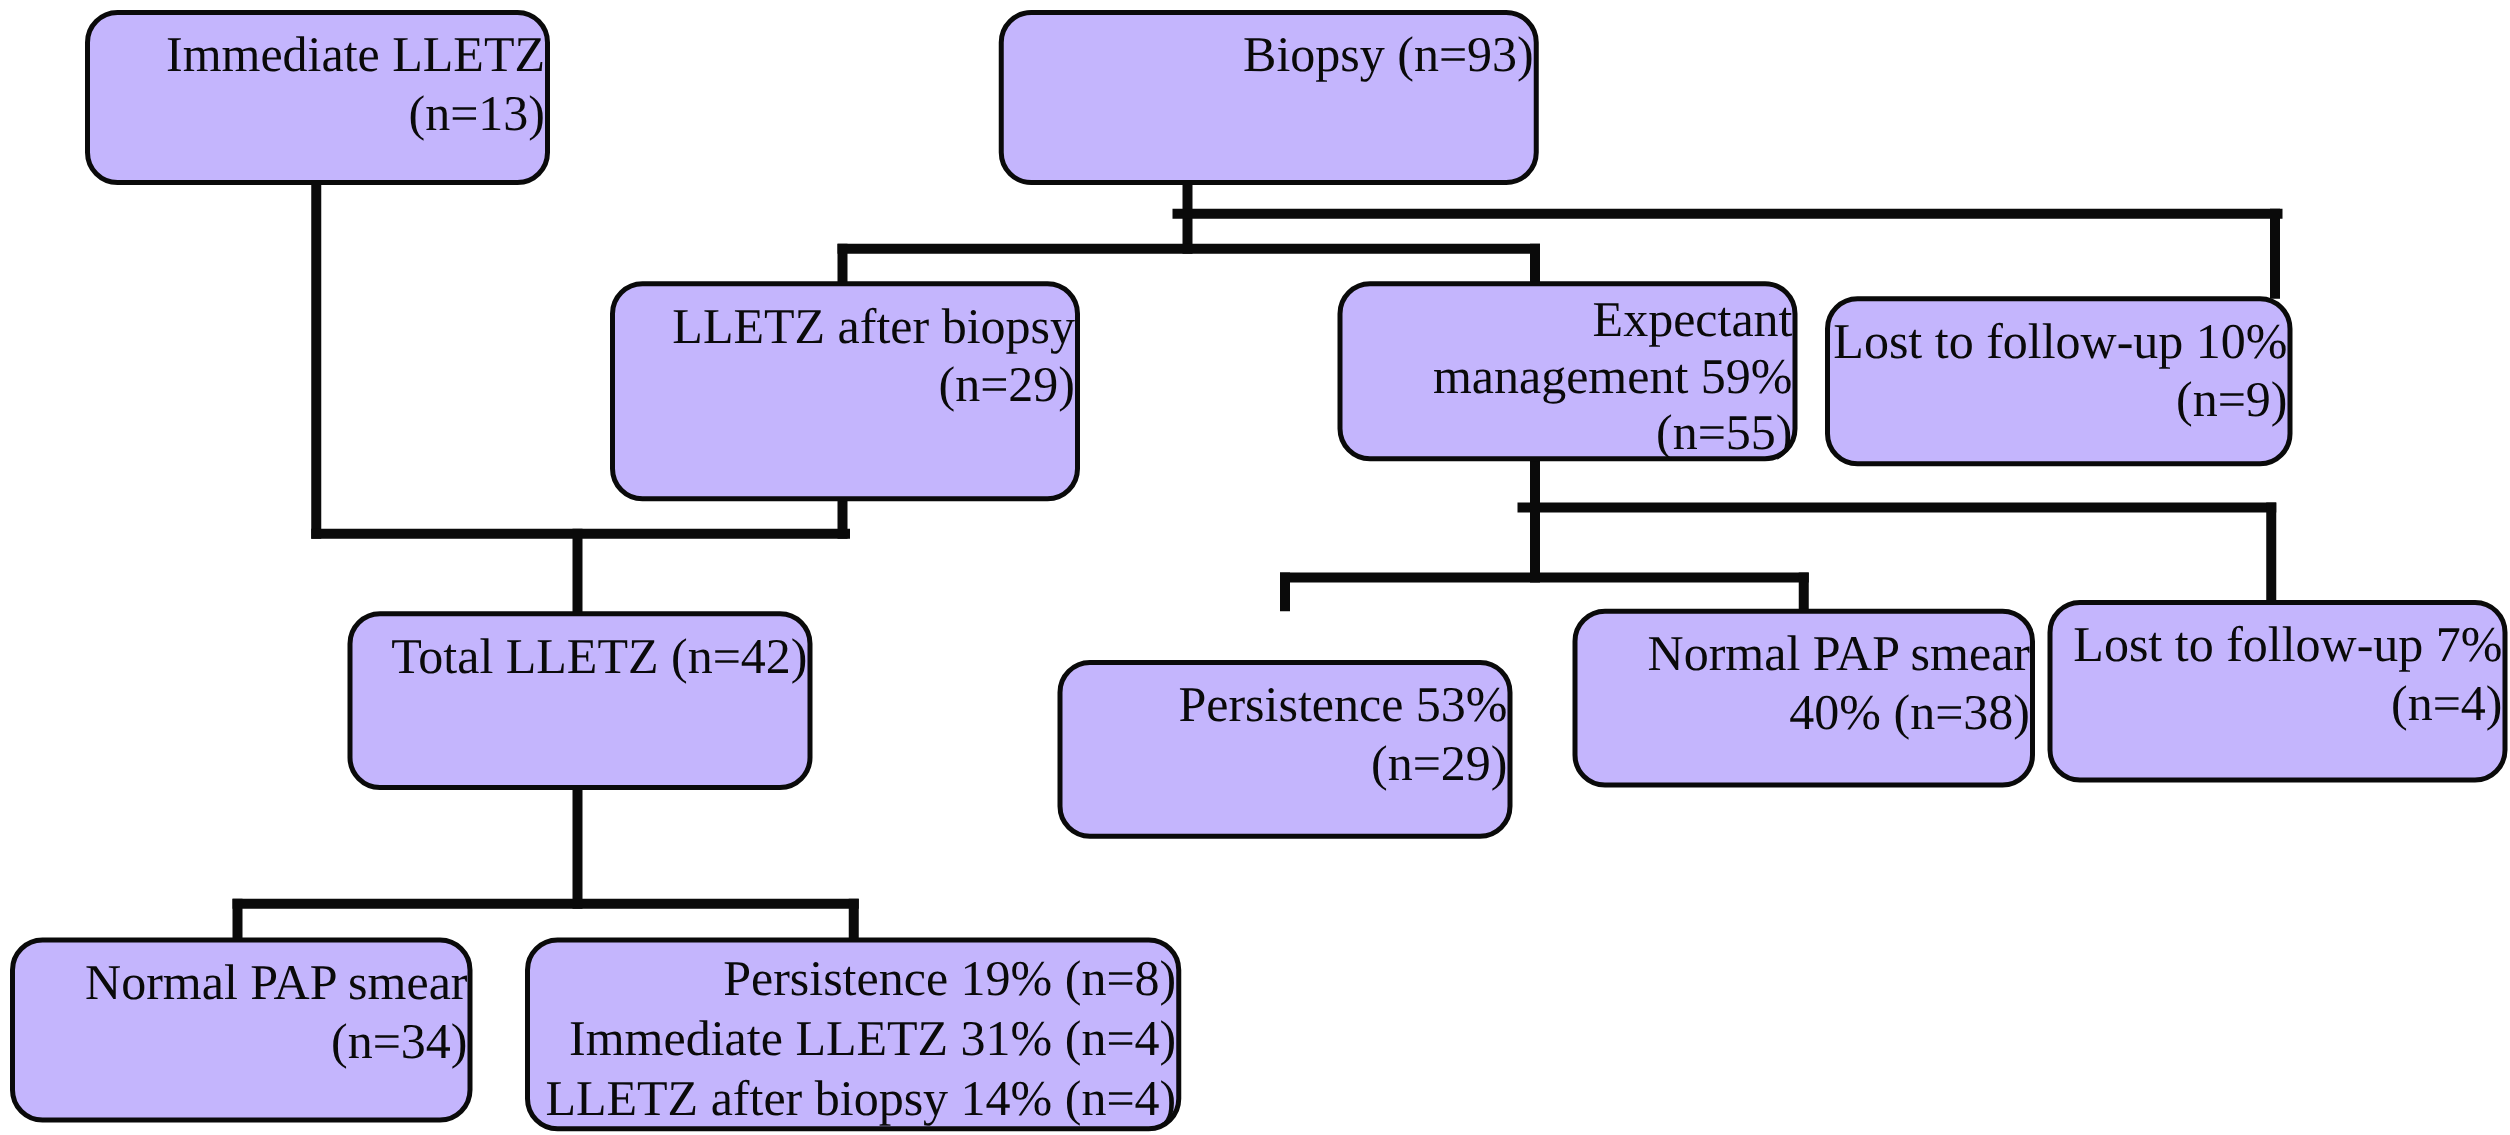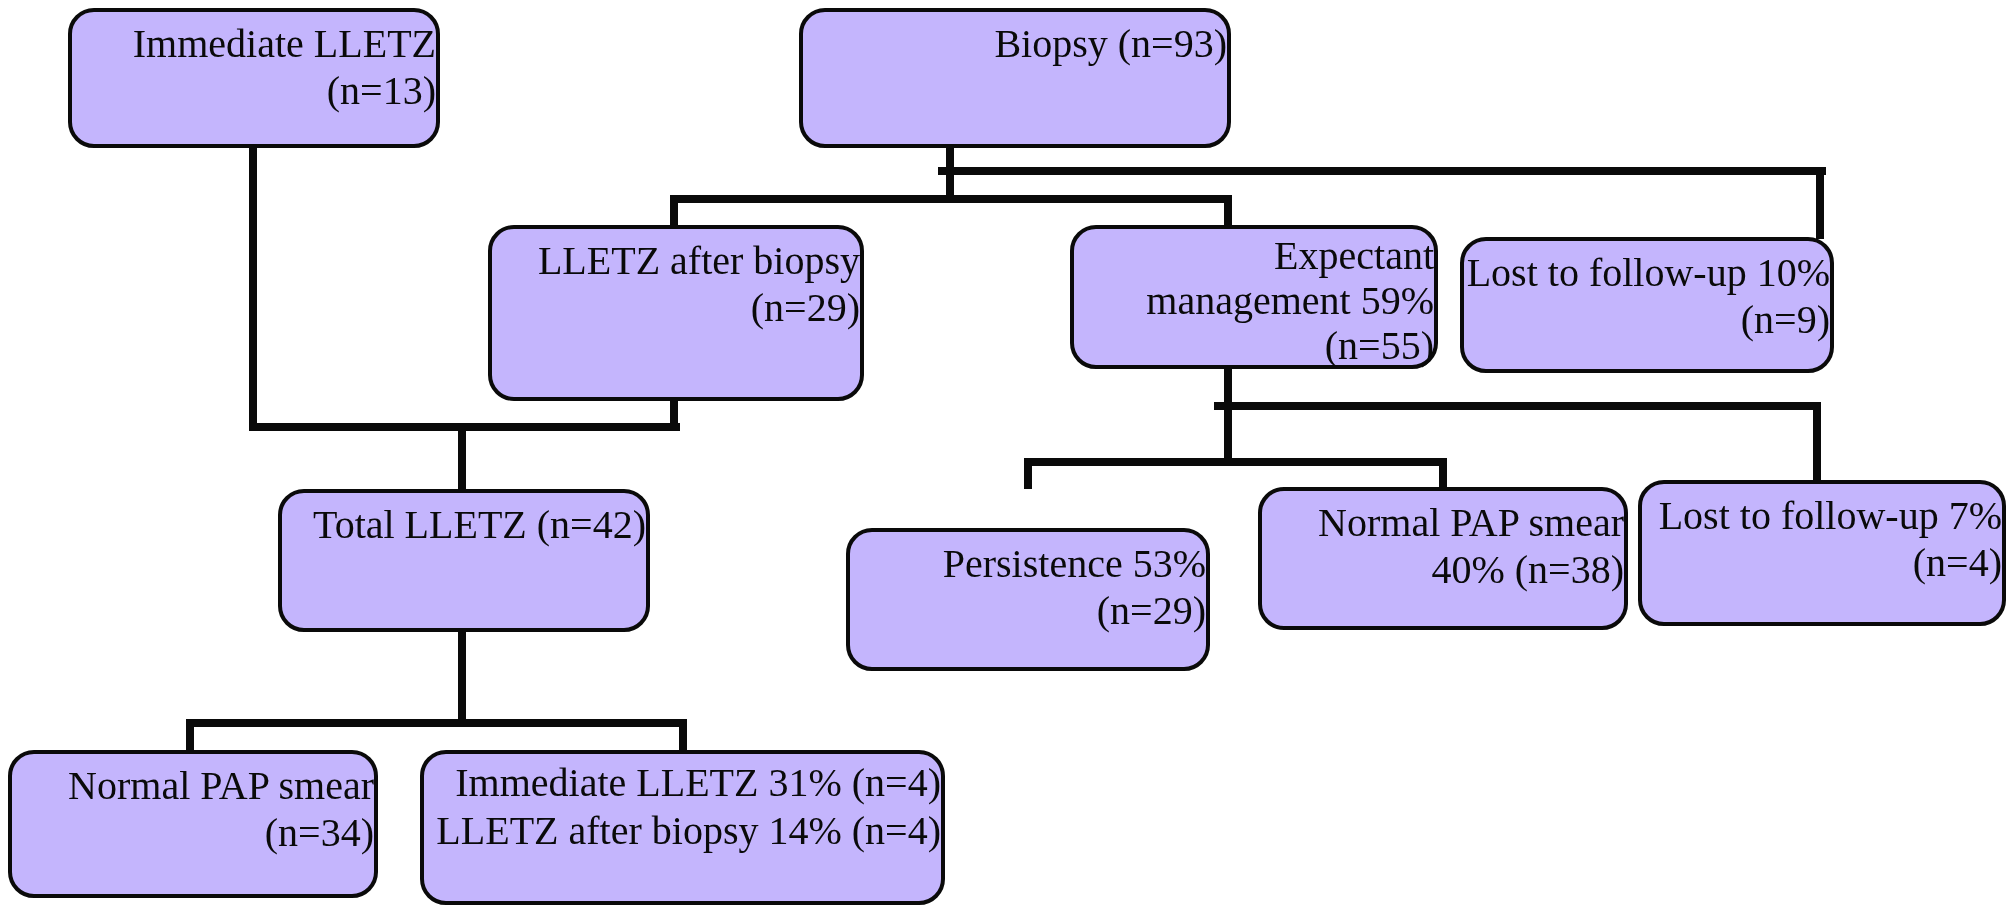--- a/index.html
+++ b/index.html
@@ -146,18 +146,19 @@
 
   <div class="box" style="left:8px; top:750px; width:370px; height:148px;">
     <div class="box-text">
       <div>Normal PAP smear</div>
       <div>(n=34)</div>
     </div>
   </div>
 
   <div class="box" style="left:420px; top:750px; width:525px; height:155px;">
     <div class="box-text" style="padding-top:5px; line-height:48px;">
+      <div>Persistence 19% (n=8)</div>
       <div>Immediate LLETZ 31% (n=4)</div>
       <div>LLETZ after biopsy 14% (n=4)</div>
     </div>
   </div>
 
 </div>
 
 </body></html>

